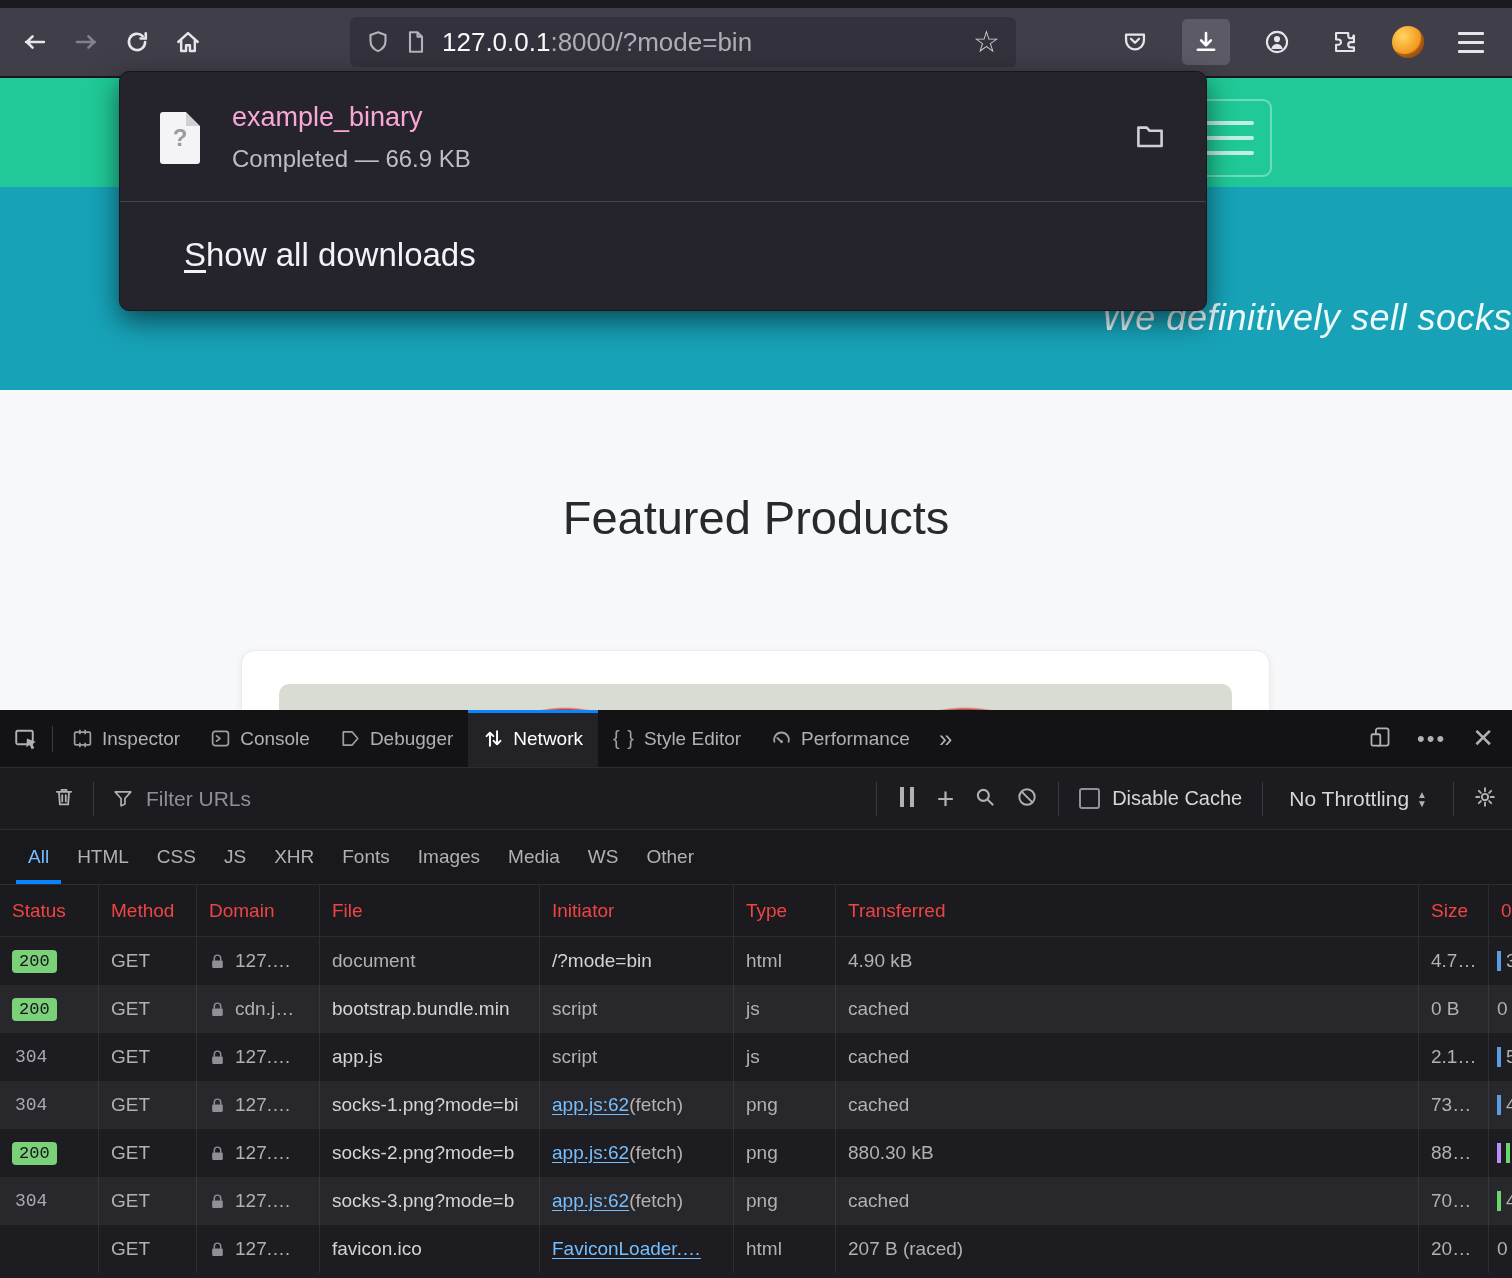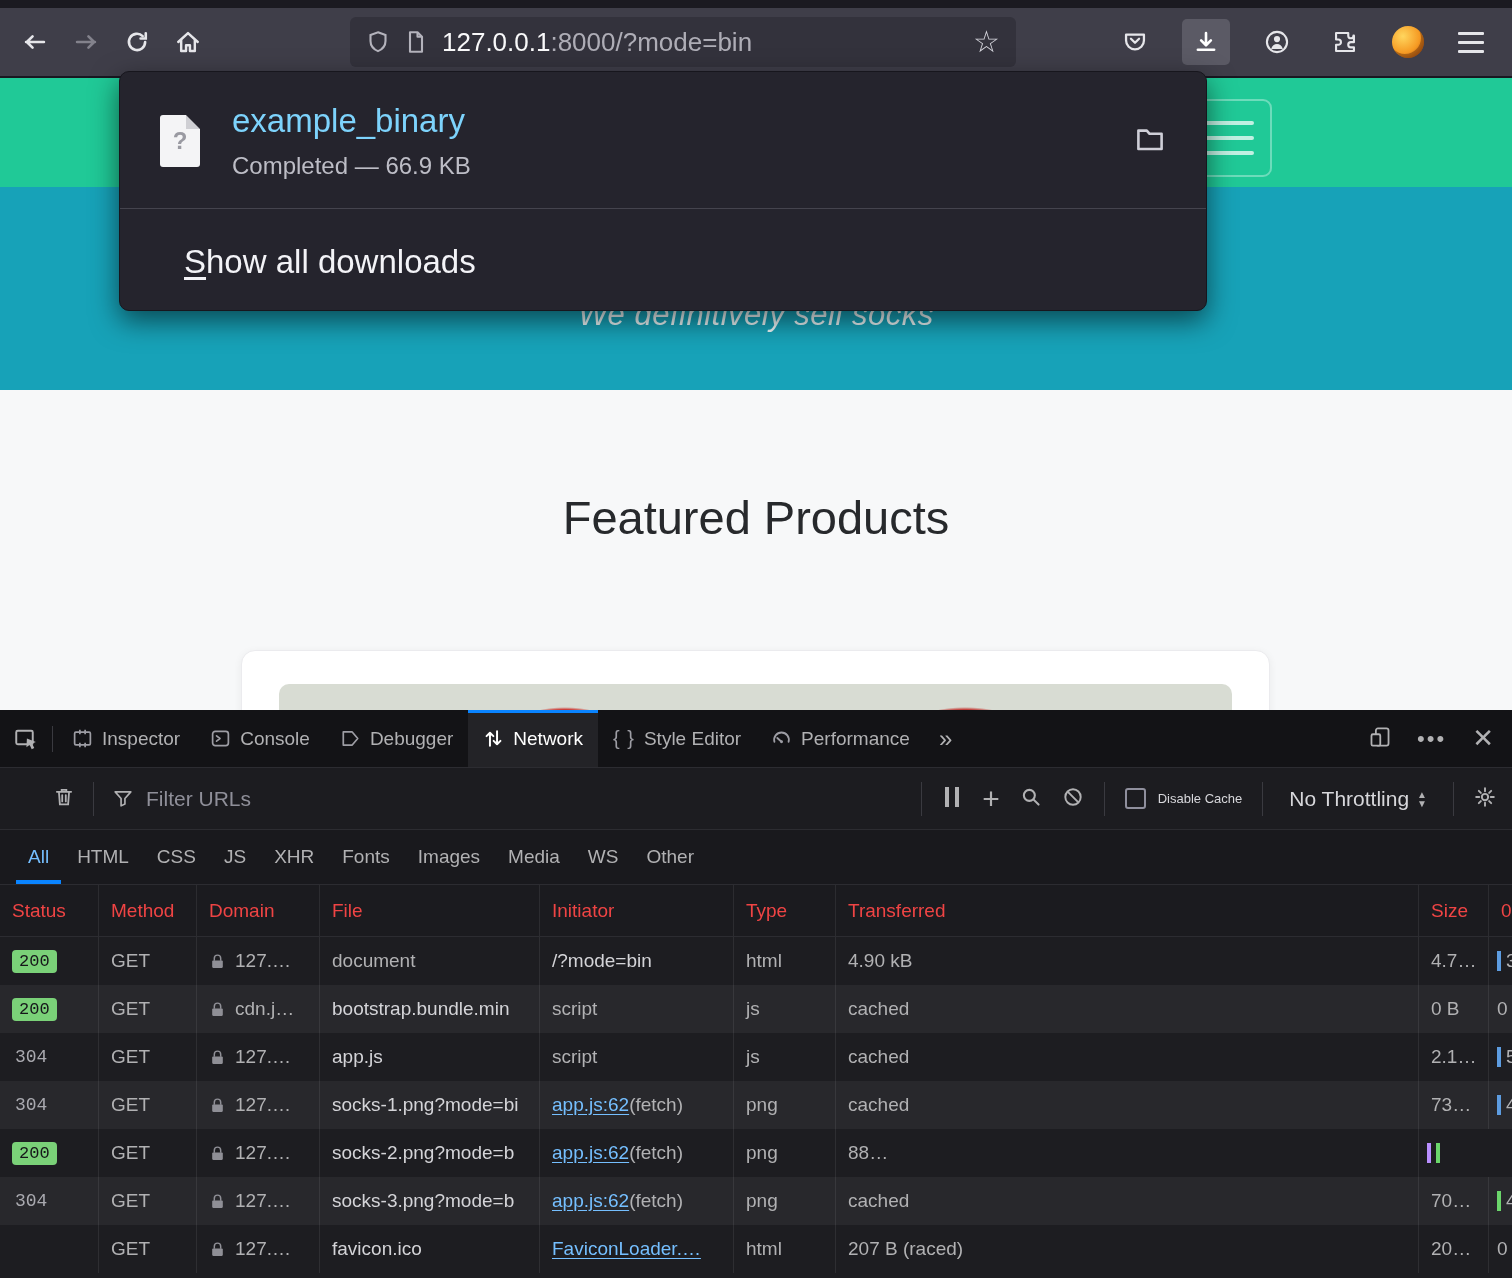--- a/index.html
+++ b/index.html
@@ -28,21 +28,21 @@
     box-shadow:inset -3px -4px 0 rgba(60,20,0,.35);}
   .burger{display:flex;flex-direction:column;gap:6px;}
   .burger i{display:block;width:26px;height:3px;background:#e6e6ea;border-radius:1px;}
 
   
   .site-header{position:absolute;left:0;top:78px;width:100%;height:109px;}
   .nav-toggler{position:absolute;right:240px;top:21px;width:92px;height:78px;border:2px solid rgba(255,255,255,.35);
     border-radius:9px;background:transparent;display:flex;flex-direction:column;justify-content:center;align-items:center;gap:11px;}
   .nav-toggler i{display:block;width:56px;height:4px;background:rgba(255,255,255,.72);border-radius:2px;}
   .hero{position:absolute;left:0;top:187px;width:100%;height:203px;}
-  .tagline{position:absolute;top:110px;width:100%;text-align:center;font-size:31px;font-style:italic;
+  .tagline{position:absolute;top:110px;width:100%;text-align:right;font-size:36px;font-style:italic;
     color:rgba(255,255,255,.93);letter-spacing:.5px;}
   .white-section{position:absolute;left:0;top:390px;width:100%;height:320px;background:#f7f8f9;}
   .page-heading{position:absolute;top:100px;width:100%;text-align:center;font-size:47px;font-weight:400;color:#27292c;margin:0;}
   .product-card{position:absolute;left:241px;top:260px;width:1029px;height:120px;background:#fff;
     border:1px solid #ebebee;border-radius:14px;box-shadow:0 2px 8px rgba(0,0,0,.06);}
   .product-image{margin:33px 37px 0;height:60px;border-radius:10px 10px 0 0;background-color:#d8dcd3;
     background-image:
       radial-gradient(140px 95px at 30% 135%, #cc2420 58%, rgba(204,36,32,0) 61%),
       radial-gradient(155px 100px at 72% 140%, #c2231f 58%, rgba(194,35,31,0) 61%),
       radial-gradient(34px 50px at 21% 125%, #15796d 65%, rgba(21,121,109,0) 70%),
@@ -51,21 +51,21 @@
   
   .dl-popup{position:absolute;left:119px;top:71px;width:1088px;height:240px;background:#25242d;
     border:1px solid #17161d;border-radius:10px;box-shadow:0 10px 28px rgba(0,0,0,.55);z-index:60;}
   .dl-row{display:flex;align-items:center;padding:30px 40px 0 40px;}
   .dl-fileicon{position:relative;width:40px;height:52px;background:#f4f4f6;border-radius:3px;
     display:flex;align-items:center;justify-content:center;margin-right:32px;}
   .dl-fileicon::after{content:"";position:absolute;top:0;right:0;border:7px solid;
     border-color:#25242d #25242d #cfcfd4 #cfcfd4;}
   .dl-q{color:#9a9aa2;font-size:24px;font-weight:bold;}
   .dl-texts{flex:1;min-width:0;}
-  .dl-title{font-size:33px;color:#7dd3fc;margin-bottom:12px;}
+  .dl-title{font-size:27px;color:#f9a8d4;margin-bottom:12px;}
   .dl-sub{font-size:24px;color:#bdbdc6;}
   .dl-folder{color:#cfcfd8;}
   .dl-folder svg{width:32px;height:32px;}
   .dl-divider{height:1px;background:#45444e;margin:28px 0 0 0;}
   .dl-showall{padding:34px 0 0 64px;font-size:33px;color:#f3f3f7;}
   .dl-showall .u{text-decoration:underline;text-underline-offset:4px;}
 
   
   .devtools{position:absolute;left:0;top:710px;width:100%;height:568px;background:#1d1d21;display:flex;flex-direction:column;}
   .dt-tabbar{height:58px;background:#131316;border-bottom:1px solid #2c2c31;display:flex;align-items:stretch;color:#b1b1b3;}
@@ -88,21 +88,21 @@
   .dt-toolbar svg{width:22px;height:22px;}
   .dt-trash{padding:0 18px;}
   .dt-filter-box{display:flex;align-items:center;gap:10px;padding-left:18px;flex:1;}
   .dt-filter-input{background:transparent;border:none;outline:none;color:#d7d7db;font-size:21px;width:400px;}
   .dt-filter-input::placeholder{color:#8f8f99;}
   .dt-tool-right{display:flex;align-items:center;gap:20px;padding-right:16px;}
   .dt-sep2{width:1px;height:34px;background:#3a3a40;}
   .pause-icon span{display:inline-block;width:4px;height:20px;background:#b1b1b3;margin:0 3px;}
   .plus{font-size:30px;line-height:1;color:#b1b1b3;}
   .checkbox{width:21px;height:21px;border:2px solid #8f8f9d;border-radius:3px;background:transparent;}
-  .cache-label{font-size:13px;color:#d7d7db;margin-left:10px;}
+  .cache-label{font-size:20px;color:#d7d7db;margin-left:10px;}
   .throttle{display:flex;align-items:center;gap:8px;font-size:21px;color:#d7d7db;padding:0 6px;}
   .updn{display:flex;flex-direction:column;font-size:10px;line-height:9px;color:#b1b1b3;}
 
   .dt-filters{height:55px;background:#19191d;border-bottom:1px solid #2c2c31;display:flex;align-items:stretch;
     padding-left:16px;gap:4px;}
   .chip{display:flex;align-items:center;padding:0 12px;font-size:19px;color:#b1b1b3;}
   .chip.active{color:#75bfff;box-shadow:inset 0 -4px 0 #0a84ff;}
 
   .nt-grid{display:grid;grid-template-columns:99px 98px 123px 220px 194px 102px 583px 70px minmax(0,1fr);}
   .nt-header{height:52px;background:#1b1b1f;border-bottom:1px solid #2c2c31;color:#ef4444;font-size:19px;}
@@ -480,20 +480,21 @@
               </svg>
             </span>
             <span>127.…</span>
           </div>
           <div class="nt-cell cell-file">socks-2.png?mode=b</div>
           <div class="nt-cell ">
             <span class="lnk">app.js:62</span>
             <span> (fetch)</span>
           </div>
           <div class="nt-cell ">png</div>
+          <div class="nt-cell ">880.30 kB</div>
           <div class="nt-cell ">88…</div>
           <div class="nt-cell wf-cell">
             <span class="tick" style="background: rgb(185, 142, 255);"></span>
             <span class="tick" style="background: rgb(107, 214, 107);"></span>
           </div>
         </div>
         <div class="nt-grid nt-row">
           <div class="nt-cell ">
             <span class="status-plain">304</span>
           </div>

